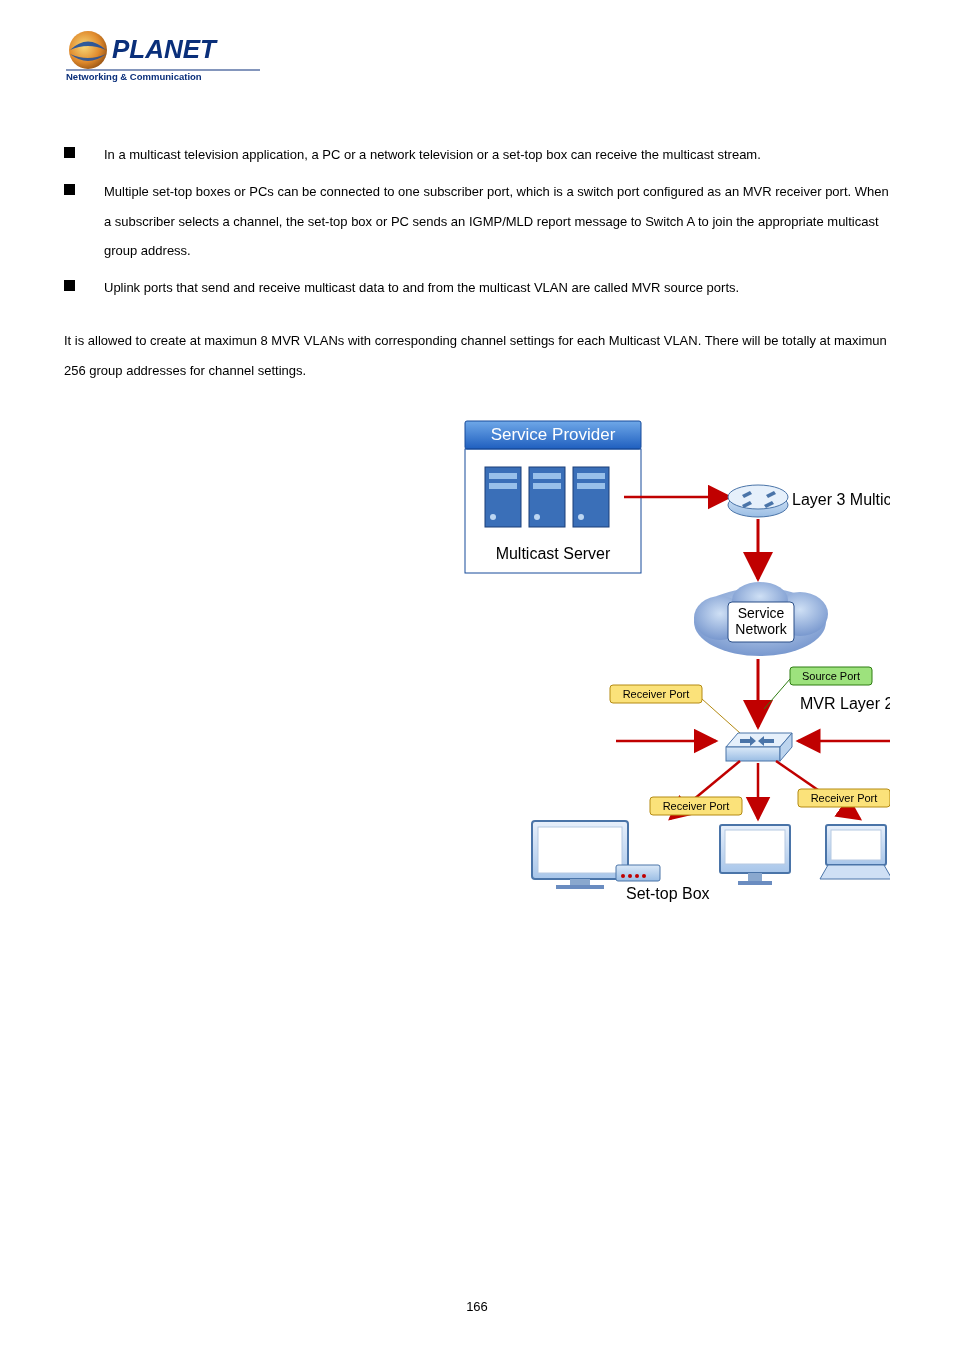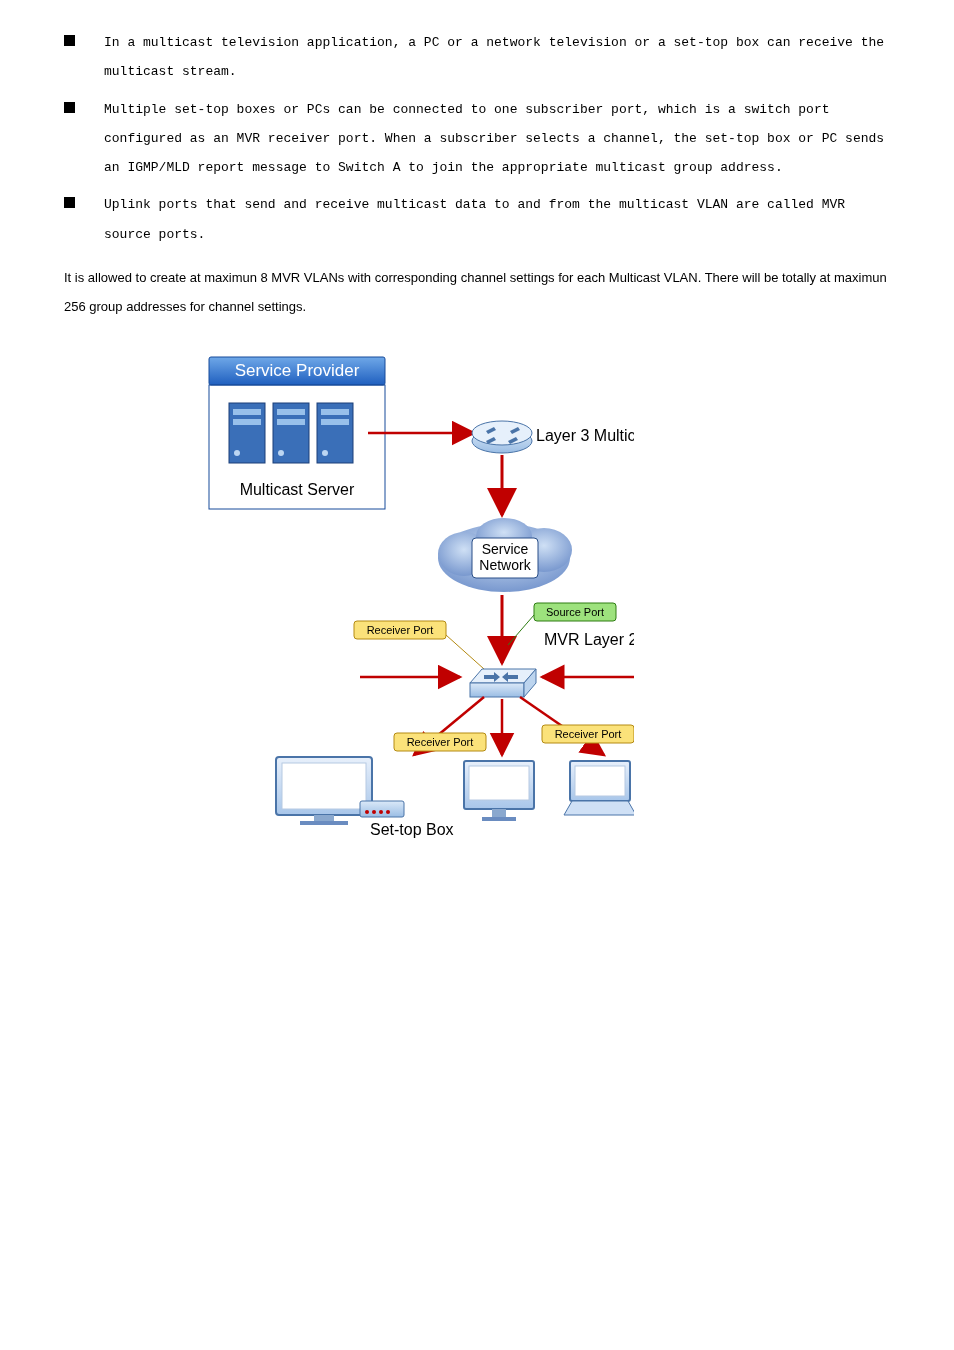--- a/index.html
+++ b/index.html
@@ -24,43 +24,42 @@
     margin-bottom: 56px;
   }
   .logo svg { display: block; }
   .intro {
     margin-bottom: 12px;
     line-height: 1.6;
   }
   ul.blist {
     list-style: none;
     padding: 0;
-    margin: 0 0 14px 0;
-    font-family: Liberation Mono, monospace;
+    margin: 0 0 24px 0;
   }
   ul.blist li {
     position: relative;
     padding-left: 40px;
     margin-bottom: 8px;
     line-height: 2.25;
   }
   ul.blist li .sq {
     position: absolute;
     left: 0;
     top: 7px;
     width: 11px;
     height: 11px;
     background: #000;
   }
   .para {
     line-height: 2.25;
     margin-bottom: 34px;
   }
   .diagram-wrap {
-    text-align: left;
+    text-align: right;
     margin: 10px 0 50px 0;
   }
   .diagram {
     display: inline-block;
   }
   .footer-text {
     line-height: 1.6;
   }
   .footer-text a { color: #0066cc; text-decoration: none; }
   .page-num {
@@ -70,20 +69,40 @@
     width: 100%;
     text-align: center;
     font-size: 13px;
   }
 </style>
 </head>
 <body>
 
 <div class="page">
 
+  <div class="logo">
+    <svg width="200" height="56" viewBox="0 0 200 56">
+
+      <defs>
+        <radialGradient id="gg" cx="40%" cy="40%" r="70%">
+          <stop offset="0%" stop-color="#f8d878"></stop>
+          <stop offset="60%" stop-color="#e08a2c"></stop>
+          <stop offset="100%" stop-color="#8a4a10"></stop>
+        </radialGradient>
+      </defs>
+      <circle cx="24" cy="22" r="19" fill="url(#gg)"></circle>
+      <path d="M6 22 Q24 5 42 22 Q24 14 6 22 Z" fill="#1b4fa0" opacity="0.9"></path>
+      <path d="M6 26 Q24 40 42 26 Q24 34 6 26 Z" fill="#1b4fa0" opacity="0.85"></path>
+
+      <text x="48" y="30" font-family="Arial Black, Arial, sans-serif" font-size="26" font-weight="900" font-style="italic" fill="#0a2f7a">PLANET</text>
+
+      <text x="2" y="52" font-family="Arial" font-size="9.5" font-weight="bold" fill="#0a2f7a">Networking &amp; Communication</text>
+      <line x1="2" y1="42" x2="196" y2="42" stroke="#0a2f7a" stroke-width="1.2"></line>
+    </svg>
+  </div>
 
 
   <ul class="blist">
     <li><span class="sq"></span><span>In a multicast television application, a PC or a network television or a set-top box can receive the multicast stream.</span></li>
     <li><span class="sq"></span><span>Multiple set-top boxes or PCs can be connected to one subscriber port, which is a switch port configured as an MVR receiver port. When a subscriber selects a channel, the set-top box or PC sends an IGMP/MLD report message to Switch A to join the appropriate multicast group address.</span></li>
     <li><span class="sq"></span><span>Uplink ports that send and receive multicast data to and from the multicast VLAN are called MVR source ports.</span></li>
   </ul>
 
   <p class="para">It is allowed to create at maximun 8 MVR VLANs with corresponding channel settings for each Multicast VLAN. There will be totally at maximun 256 group addresses for channel settings.</p>
 
@@ -218,13 +237,14 @@
         <g transform="translate(496,406)">
           <rect x="10" y="0" width="60" height="40" rx="2" fill="url(#tvGrad)" stroke="#4a74a8" stroke-width="2"></rect>
           <rect x="15" y="5" width="50" height="30" fill="#fff" stroke="#b6c9e2"></rect>
           <path d="M4 54 L76 54 L68 40 L12 40 Z" fill="#cfe0f5" stroke="#4a74a8"></path>
         </g>
       </svg>
     </div>
   </div>
 
 
+  <div class="page-num">166</div>
 </div>
 
 </body></html>

